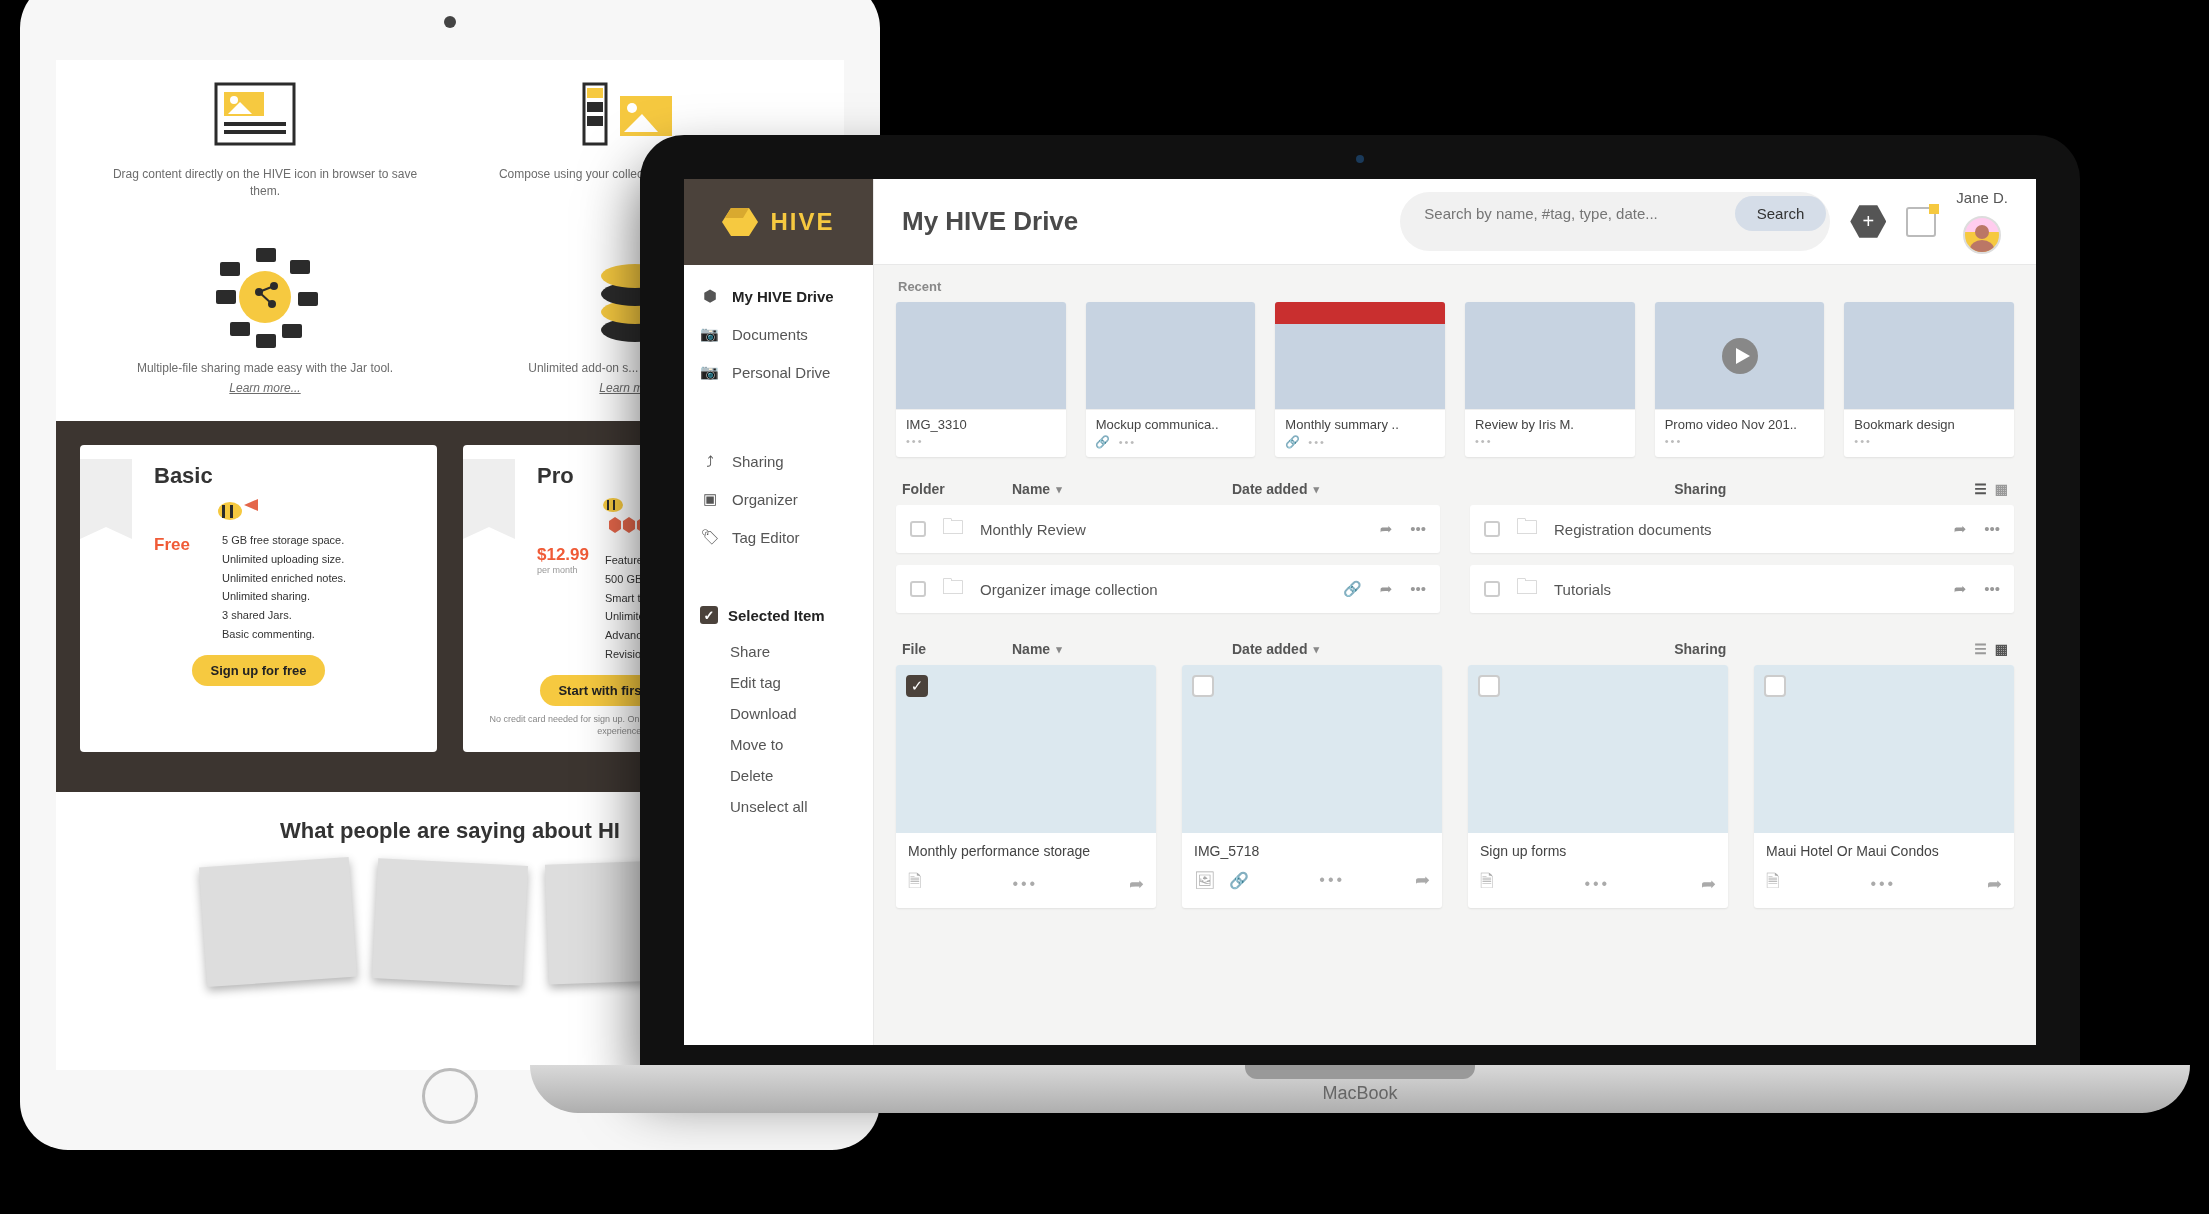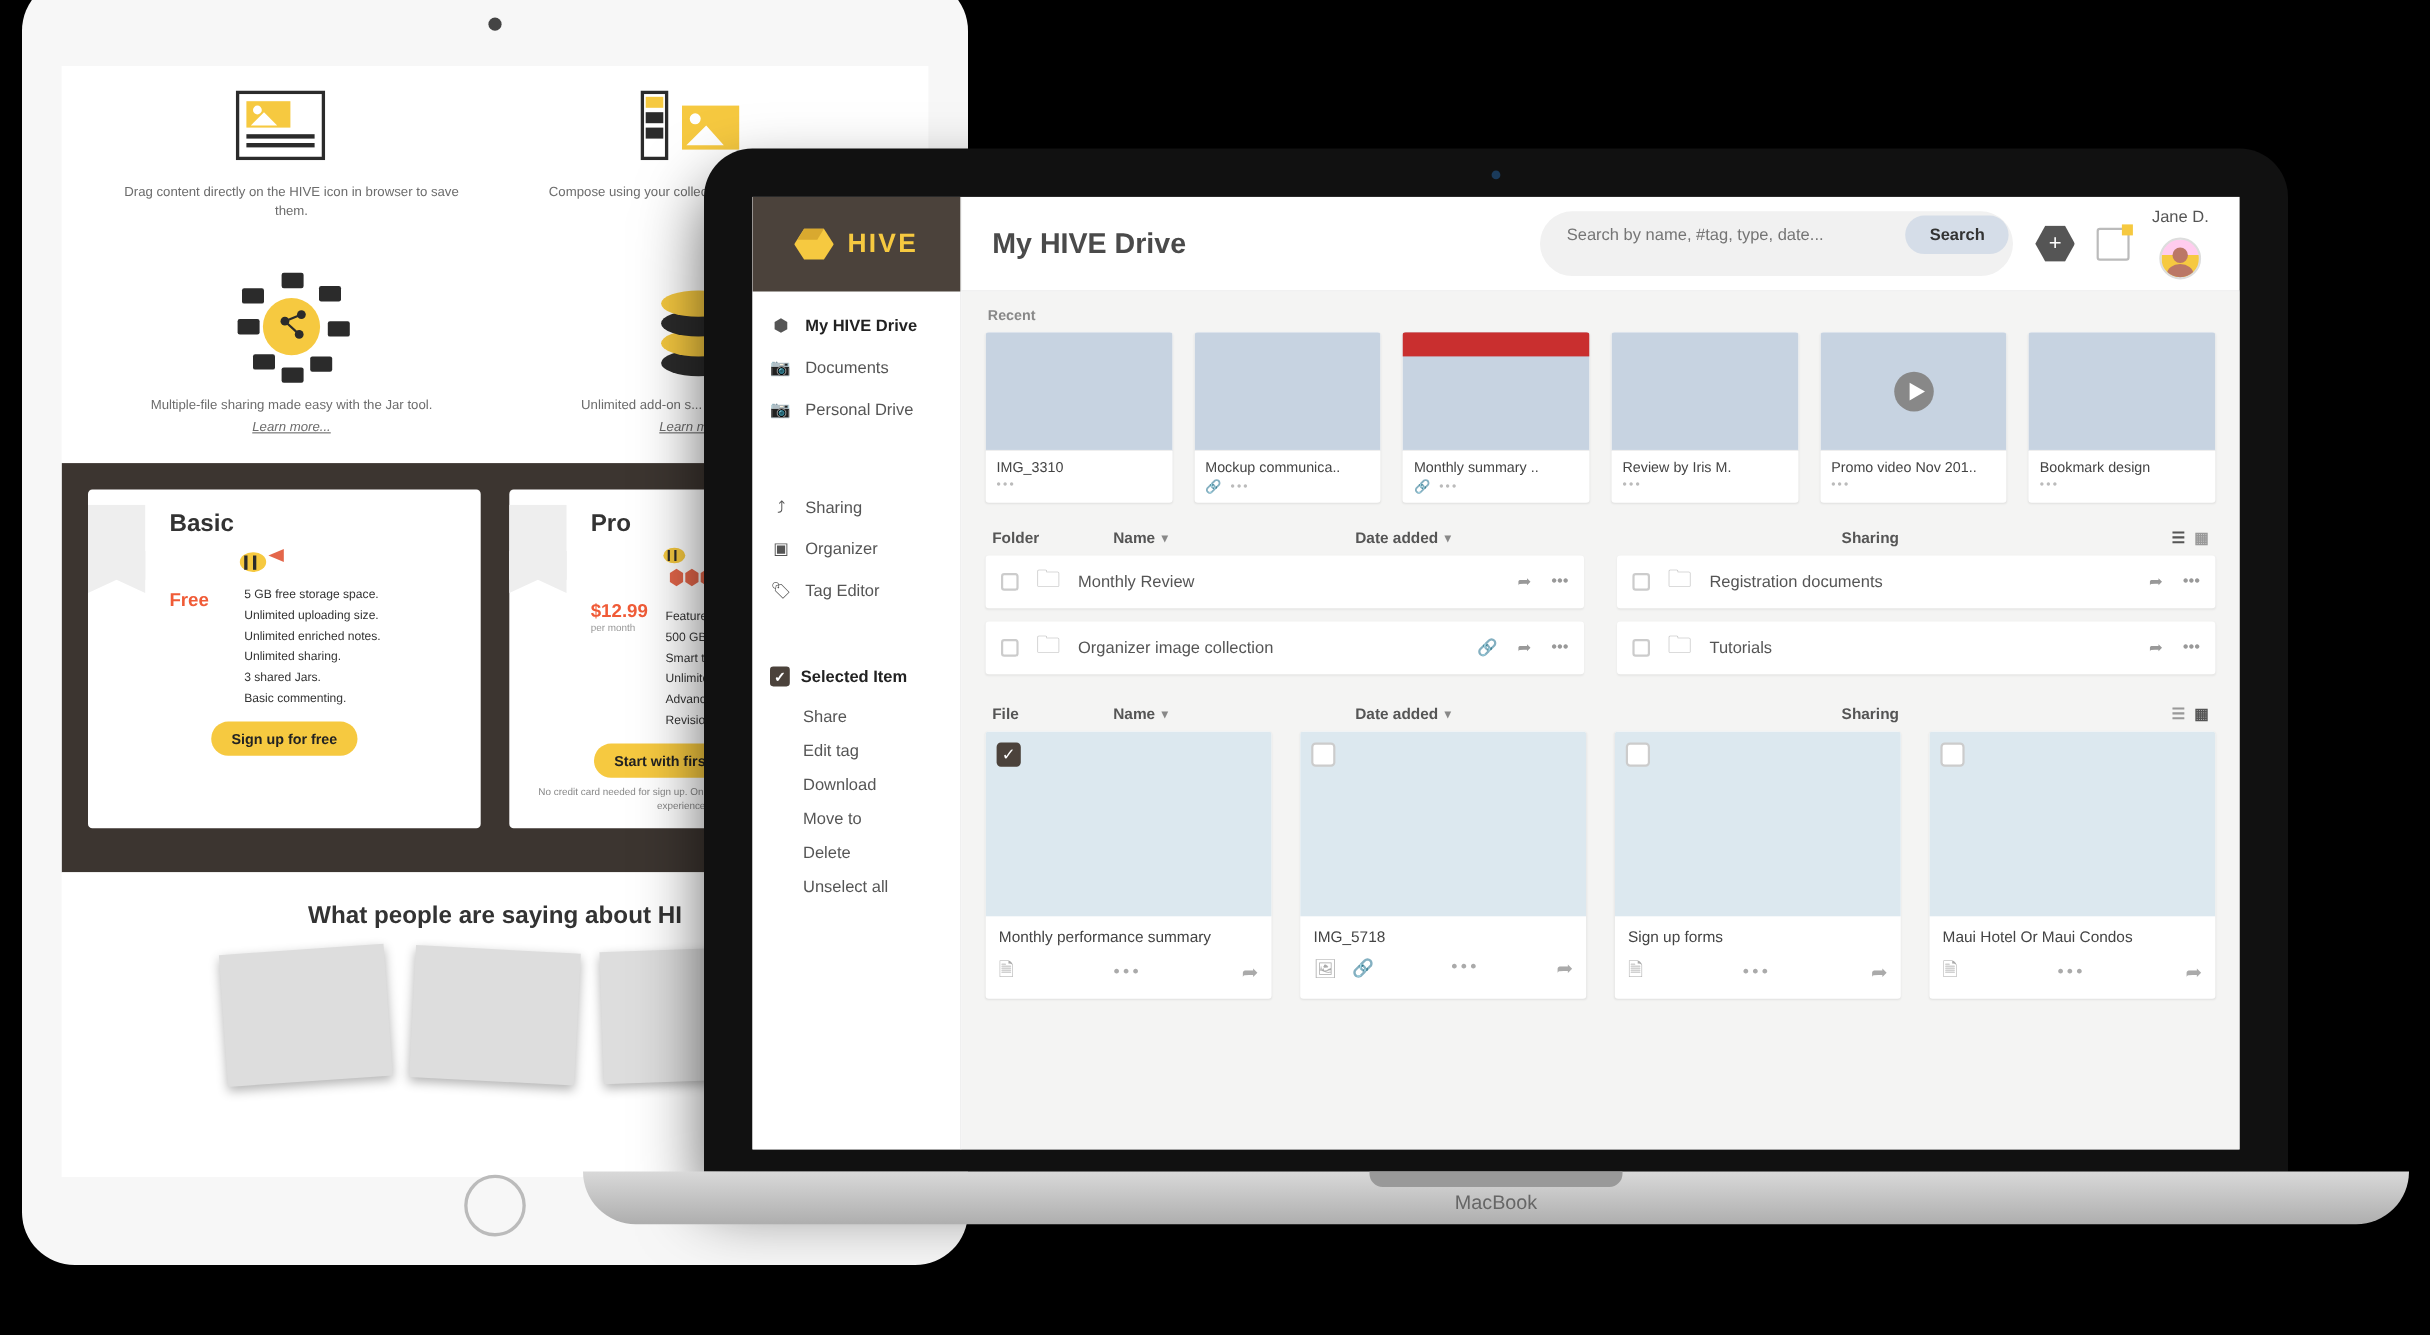--- a/index.html
+++ b/index.html
@@ -67,21 +67,21 @@
   .nav-sep { height: 28px; }
   .sel-head { display:flex; align-items:center; gap:10px; padding: 10px 16px; font-weight:700; color:#222; }
   .sel-actions { padding: 2px 0 14px 46px; }
   .sel-actions div { padding: 7px 0; color:#555; cursor:pointer; font-size:15px; }
 
   .main { flex:1; display:flex; flex-direction:column; min-width:0; }
   .topbar { height: 86px; display:flex; align-items:center; padding: 0 28px; gap: 20px; border-bottom:1px solid #e8e8e8; }
   .topbar h1 { font-size: 26px; font-weight: 600; color:#4a4a4a; flex: 0 0 auto; margin-right:auto; }
   .searchwrap { display:flex; align-items:center; background:#f1f1f1; border-radius: 30px; padding: 4px 4px 20px 20px; width: 430px; }
   .searchwrap input { border:none; background:transparent; flex:1; font-size:15px; padding:8px 4px; outline:none; color:#666; }
-  .searchwrap .sbtn { background:#d5dde8; border:none; border-radius:24px; padding:9px 22px; font-size:15px; color:#333; font-weight:700; cursor:pointer; }
+  .searchwrap .sbtn { background:#d5dde8; border:none; border-radius:24px; padding:9px 22px; font-size:15px; color:#333; font-weight:400; cursor:pointer; }
   .hex-btn { width:36px;height:36px; background:#555; color:#fff; display:flex;align-items:center;justify-content:center; clip-path: polygon(25% 5%,75% 5%,100% 50%,75% 95%,25% 95%,0 50%); font-size:20px; cursor:pointer; }
   .note-ic { position:relative; width:30px;height:30px;border:2px solid #bbb; border-radius:3px; cursor:pointer; }
   .note-ic::after{content:"";position:absolute;top:-5px;right:-5px;width:10px;height:10px;background:#f6c940;}
   .user { display:flex; align-items:center; gap:10px; color:#555; font-size:15px;flex-direction:column; }
   .avatar { width:38px;height:38px;border-radius:50%; background: linear-gradient(180deg,#fce 0 40%,#f6c940 40% 100%); border:2px solid #ddd; position:relative; overflow:hidden; }
   .avatar::before{content:"";position:absolute;left:50%;top:22%;width:14px;height:14px;background:#b76;border-radius:50%;transform:translateX(-50%);} 
   .avatar::after{content:"";position:absolute;left:50%;bottom:-6px;width:24px;height:18px;background:#b76;border-radius:50% 50% 0 0;transform:translateX(-50%);} 
 
   .content { flex:1; background:#f4f4f3; overflow:auto; padding: 14px 22px 0; }
   .sect-label { font-size: 13px; color:#888; font-weight:600; margin: 0 0 8px 2px; }
@@ -468,21 +468,21 @@
             <div class="view-toggle">
               <span>☰</span>
               <span class="active">▦</span>
             </div>
           </div>
 
           <div class="file-grid">
             <div class="fcard">
               <div class="chk checked">✓</div>
               <div class="thumb th-doc"></div>
-              <div class="meta">Monthly performance summary</div>
+              <div class="meta">Monthly performance storage</div>
               <div class="foot">
                   <span class="type">🗎</span>
                   <span class="dots">•••</span>
                   <span class="share">➦</span>
                 </div>
             </div>
             <div class="fcard">
               <div class="chk"></div>
               <div class="thumb th-beach"></div>
               <div class="meta">IMG_5718</div>

